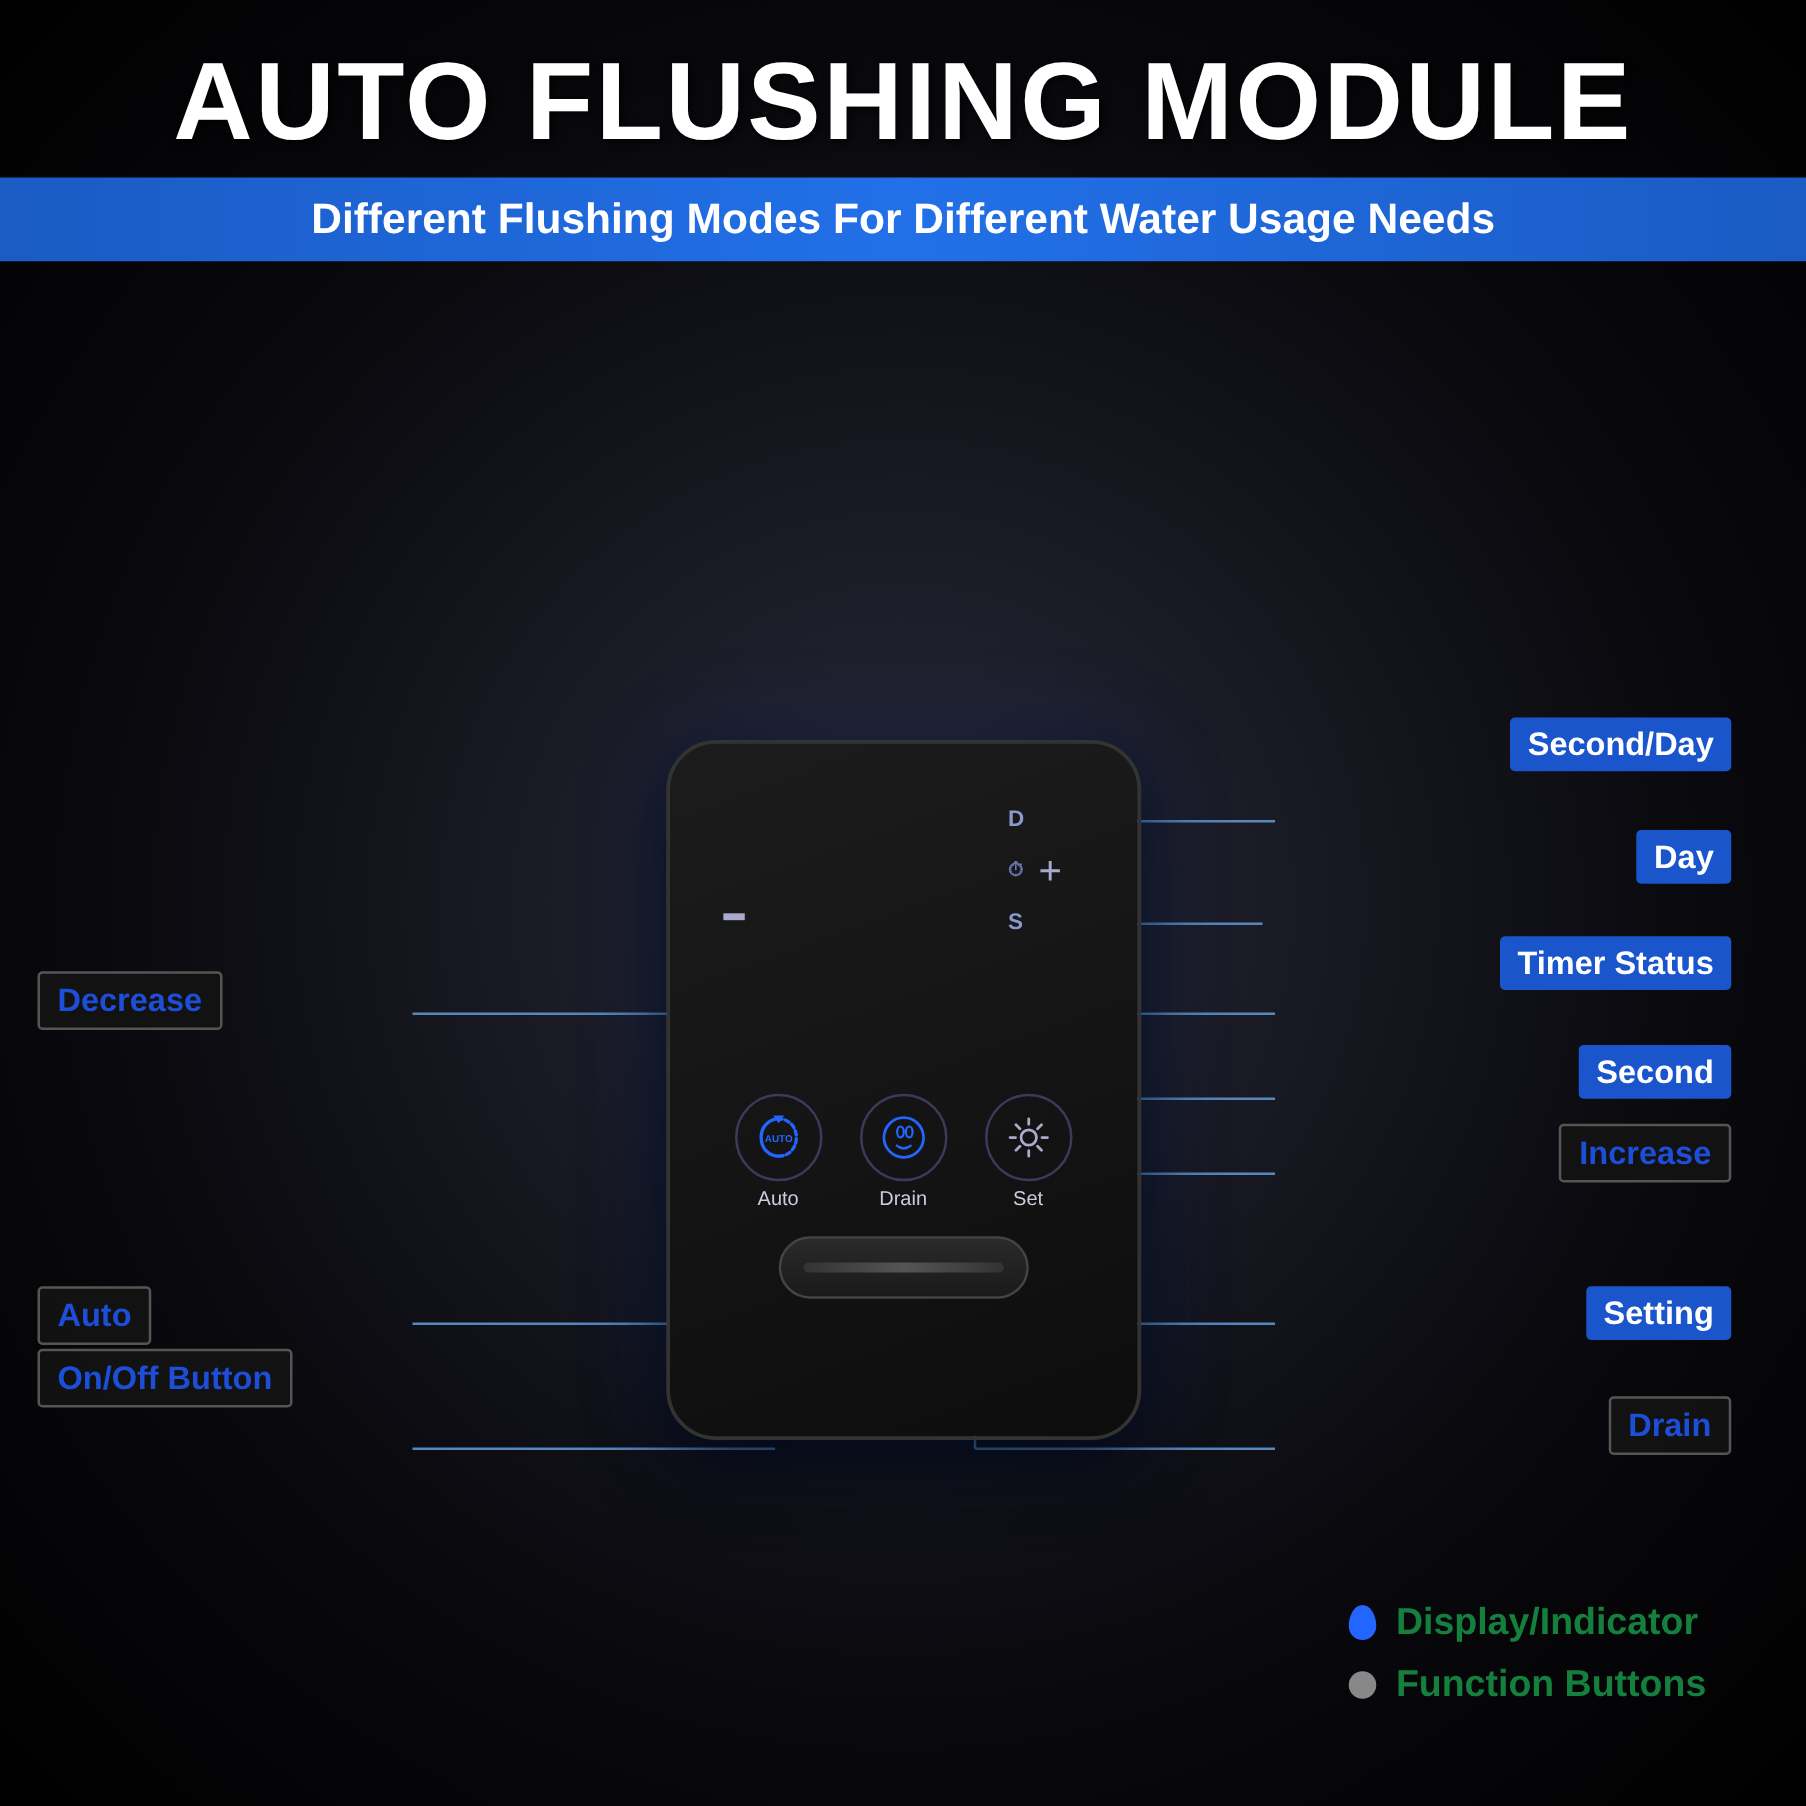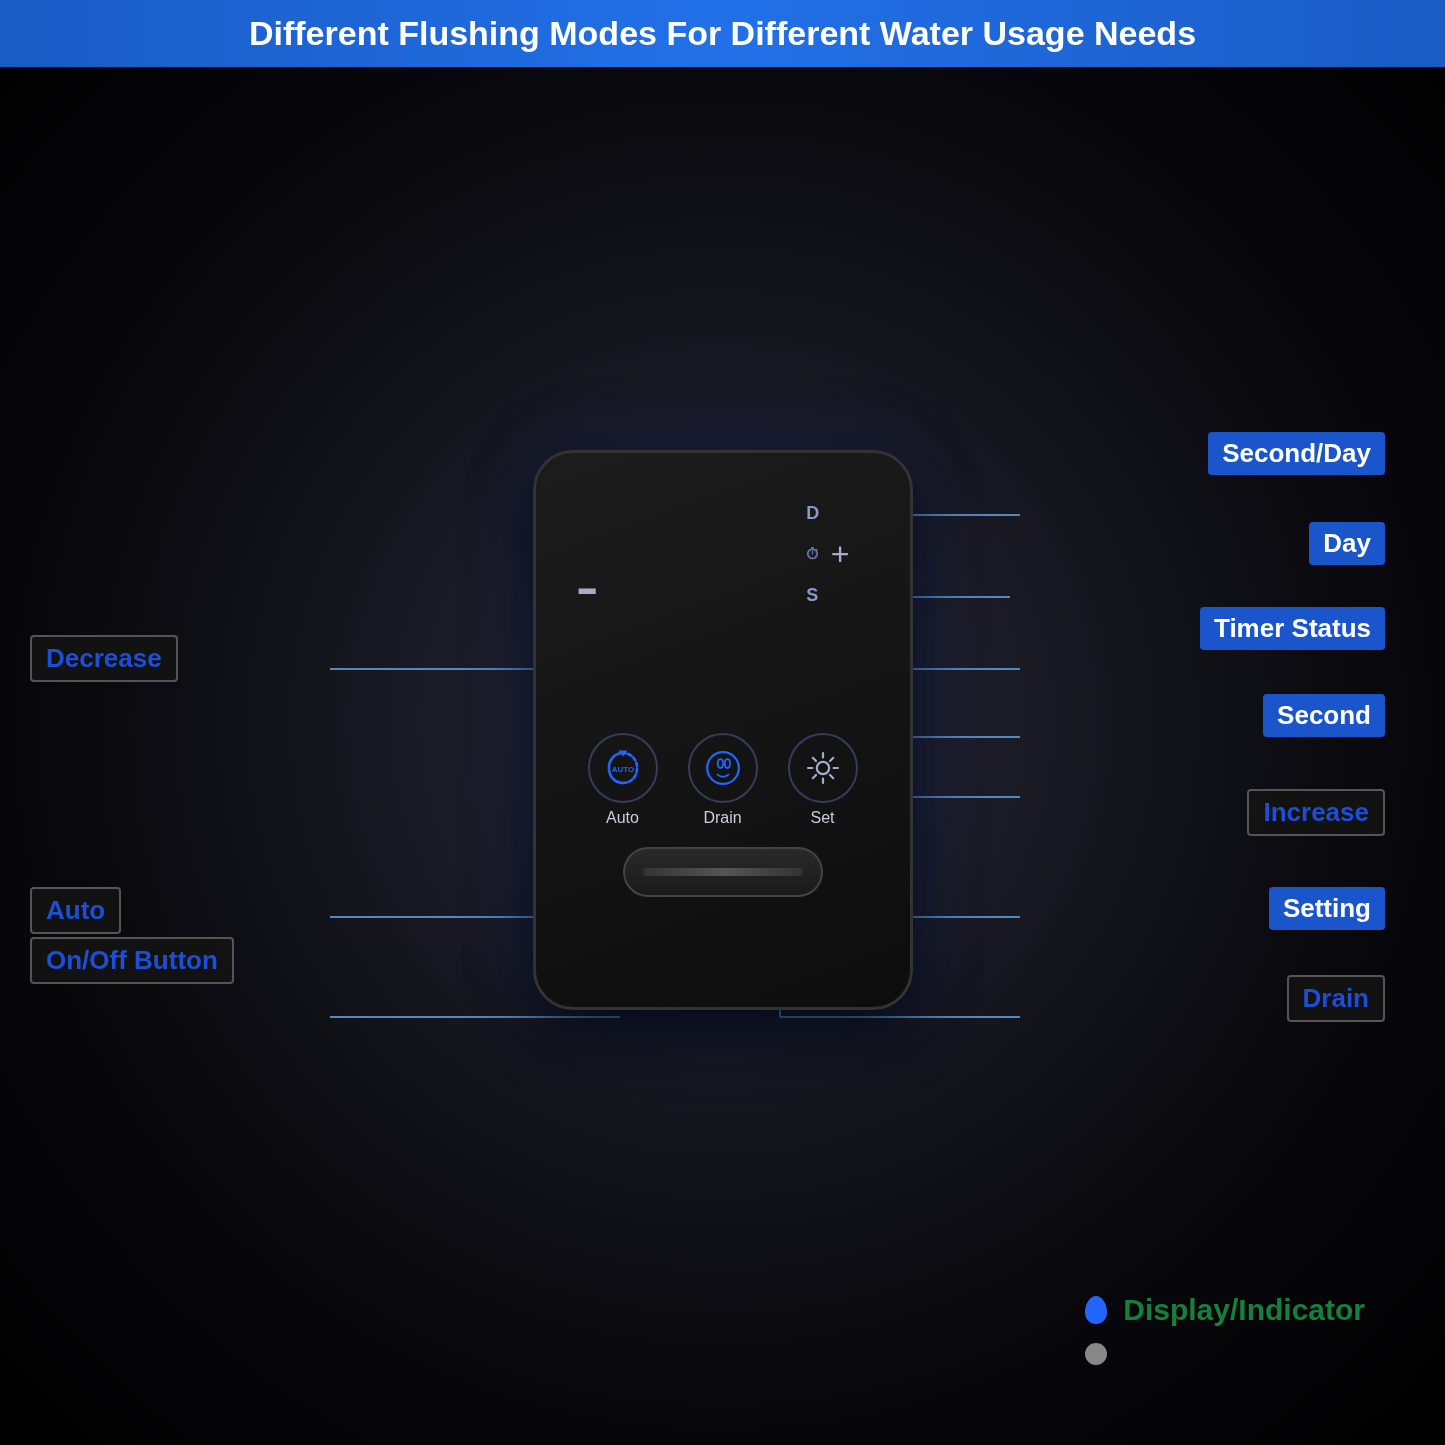--- a/index.html
+++ b/index.html
@@ -228,20 +228,21 @@
       width: 44px;
       height: 44px;
       fill: #2266ff;
     }
   </style>
 </head>
 <body>
 
 <div>
 
+  <h1 class="main-title">AUTO FLUSHING MODULE</h1>
 
   <div class="subtitle-bar">Different Flushing Modes For Different Water Usage Needs</div>
 
   <div class="content-area">
 
     <svg style="position:absolute;width:100%;height:100%;top:0;left:0;pointer-events:none;">
 
       <line x1="860" y1="418" x2="1020" y2="418" stroke="#5588bb" stroke-width="2"></line>
       <line x1="860" y1="418" x2="860" y2="490" stroke="#5588bb" stroke-width="2"></line>
 
@@ -339,21 +340,21 @@
     </div>
 
     <div class="annotation-blue" style="right:60px; top:510px;">
       <span>Timer Status</span>
     </div>
 
     <div class="annotation-blue" style="right:60px; top:597px;">
       <span>Second</span>
     </div>
 
-    <div class="annotation" style="right:60px; top:692px;">
+    <div class="annotation" style="right:60px; top:660px;">
       <span>Increase</span>
     </div>
 
     <div class="annotation-blue" style="right:60px; top:790px;">
       <span>Setting</span>
     </div>
 
     <div class="annotation" style="right:60px; top:878px;">
       <span>Drain</span>
     </div>
@@ -372,16 +373,17 @@
 
   </div>
 
   <div class="legend">
     <div class="legend-item">
       <div class="legend-dot-blue"></div>
       <span>Display/Indicator</span>
     </div>
     <div class="legend-item">
       <div class="legend-dot-gray"></div>
+      <span>Function Buttons</span>
     </div>
   </div>
 
 </div>
 
 </body></html>

